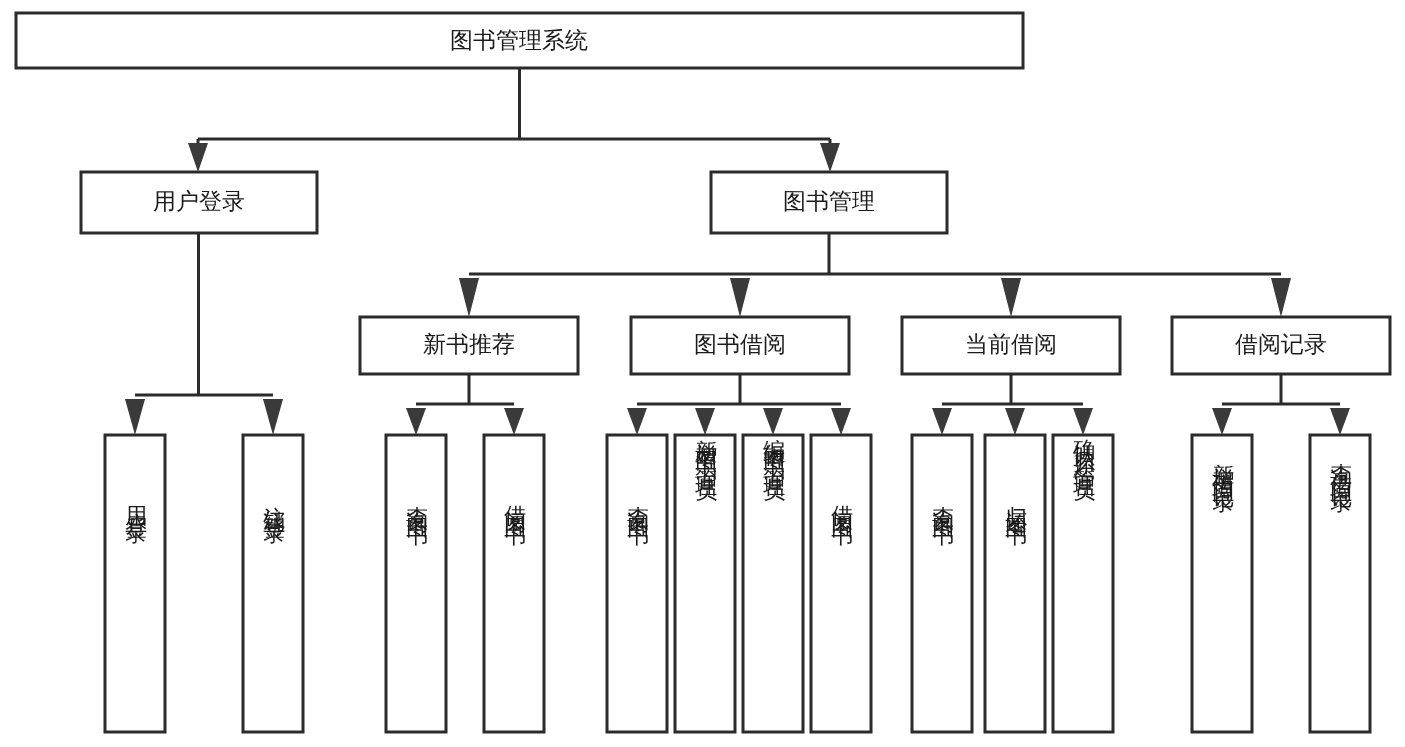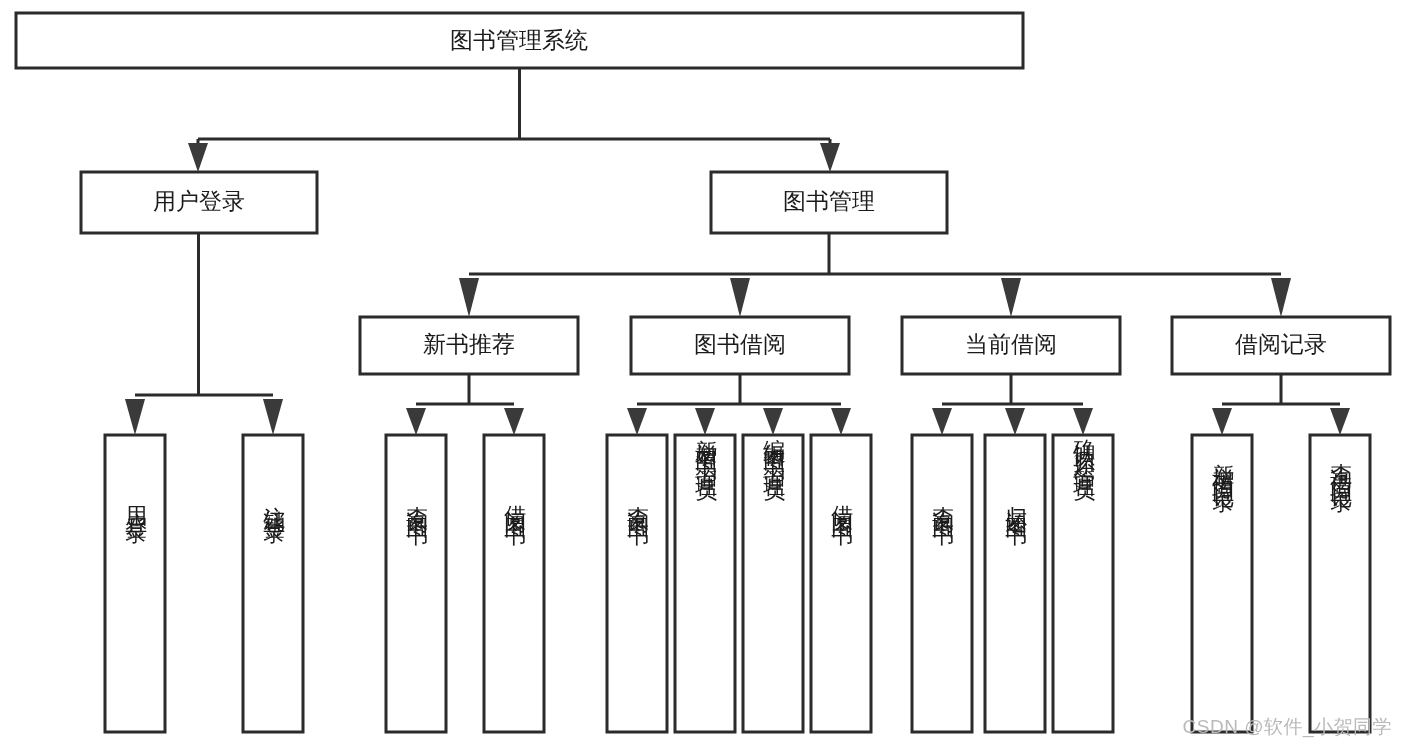--- a/index.html
+++ b/index.html
@@ -225,15 +225,14 @@
       <text class="node-label vertical" x="1222" y="463">新增借阅记录</text>
     </g>
 
     <g>
       <rect class="node-rect" x="1310" y="435" width="60" height="297"></rect>
       <text class="node-label vertical" x="1340" y="463">查询借阅记录</text>
     </g>
 
   </svg>
 
-  <div class="watermark">CSDN @软件_小贺同学</div>
 
 </div>
 
 </body></html>

